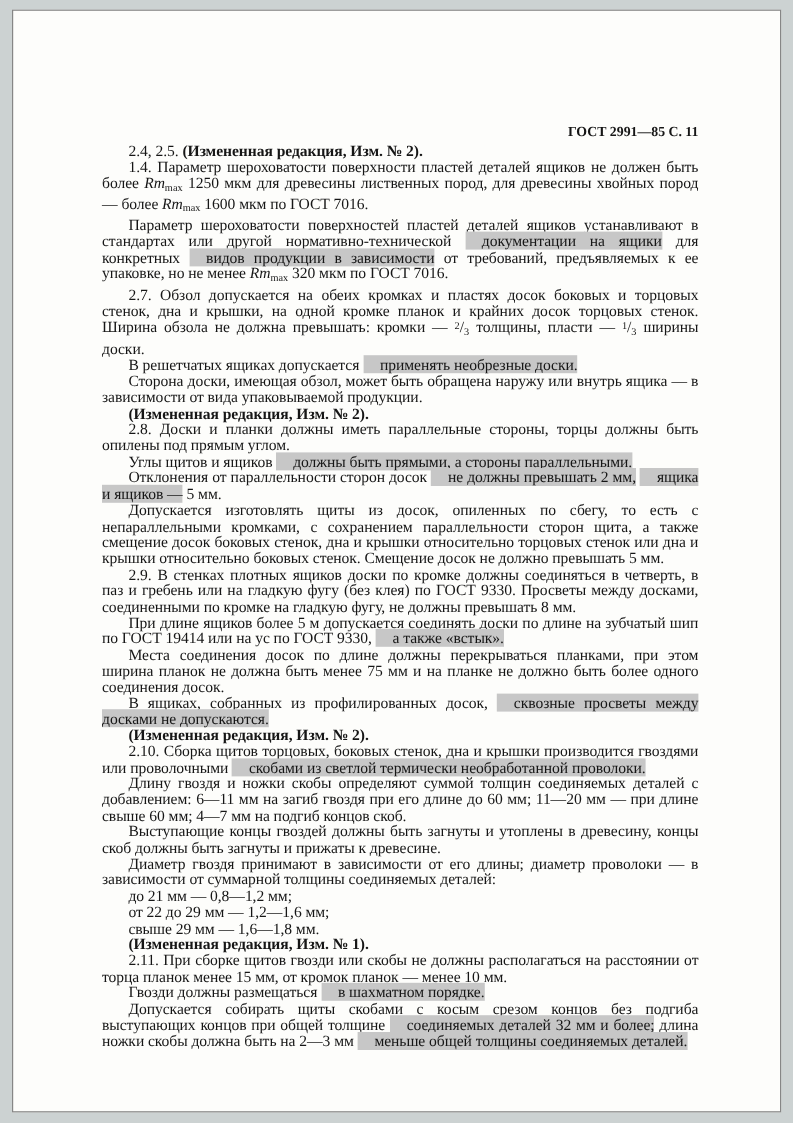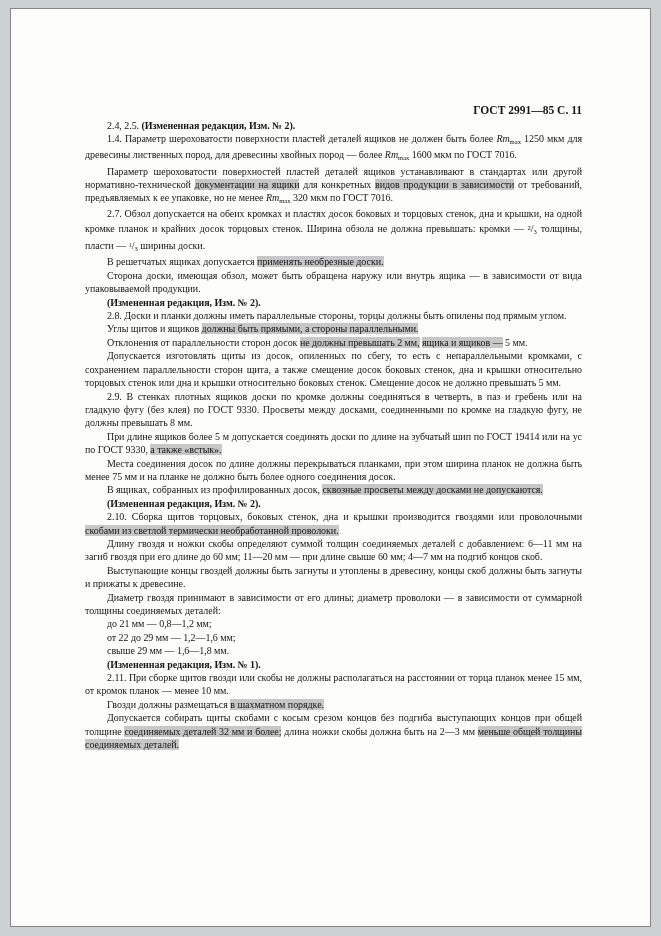--- a/index.html
+++ b/index.html
@@ -28,35 +28,35 @@
     top: 95px; left: 74px; width: 497px;
     text-align: right;
     font-weight: bold;
     font-size: 11.5px;
     color: #161616;
     white-space: nowrap;
   }
   .content {
     position: absolute;
     top: 110px; left: 74px; width: 497px;
-    font-size: 10px;
+    font-size: 13px;
     line-height: 13.4px;
     text-align: justify;
     color: #161616;
     letter-spacing: -0.05px;
   }
   .content p.para {
     margin: 0;
     text-indent: 22px;
   }
   .b   { font-weight: bold; }
   .i   { font-style: italic; }
   .sub { font-size: 0.66em; vertical-align: -0.25em; letter-spacing: 0; }
   .sup { font-size: 0.66em; vertical-align: 0.35em; letter-spacing: 0; }
-  .hl  { background: #c7c7c7; }
+  .hl  { background: #c7c7c7; padding-left: 14px; }
   .footer {
     position: absolute;
     left: 63px; top: 884px;
     font-size: 10px;
     color: #1c1c1c;
     margin-top: 36px;
   }
 </style>
 </head>
 <body>

